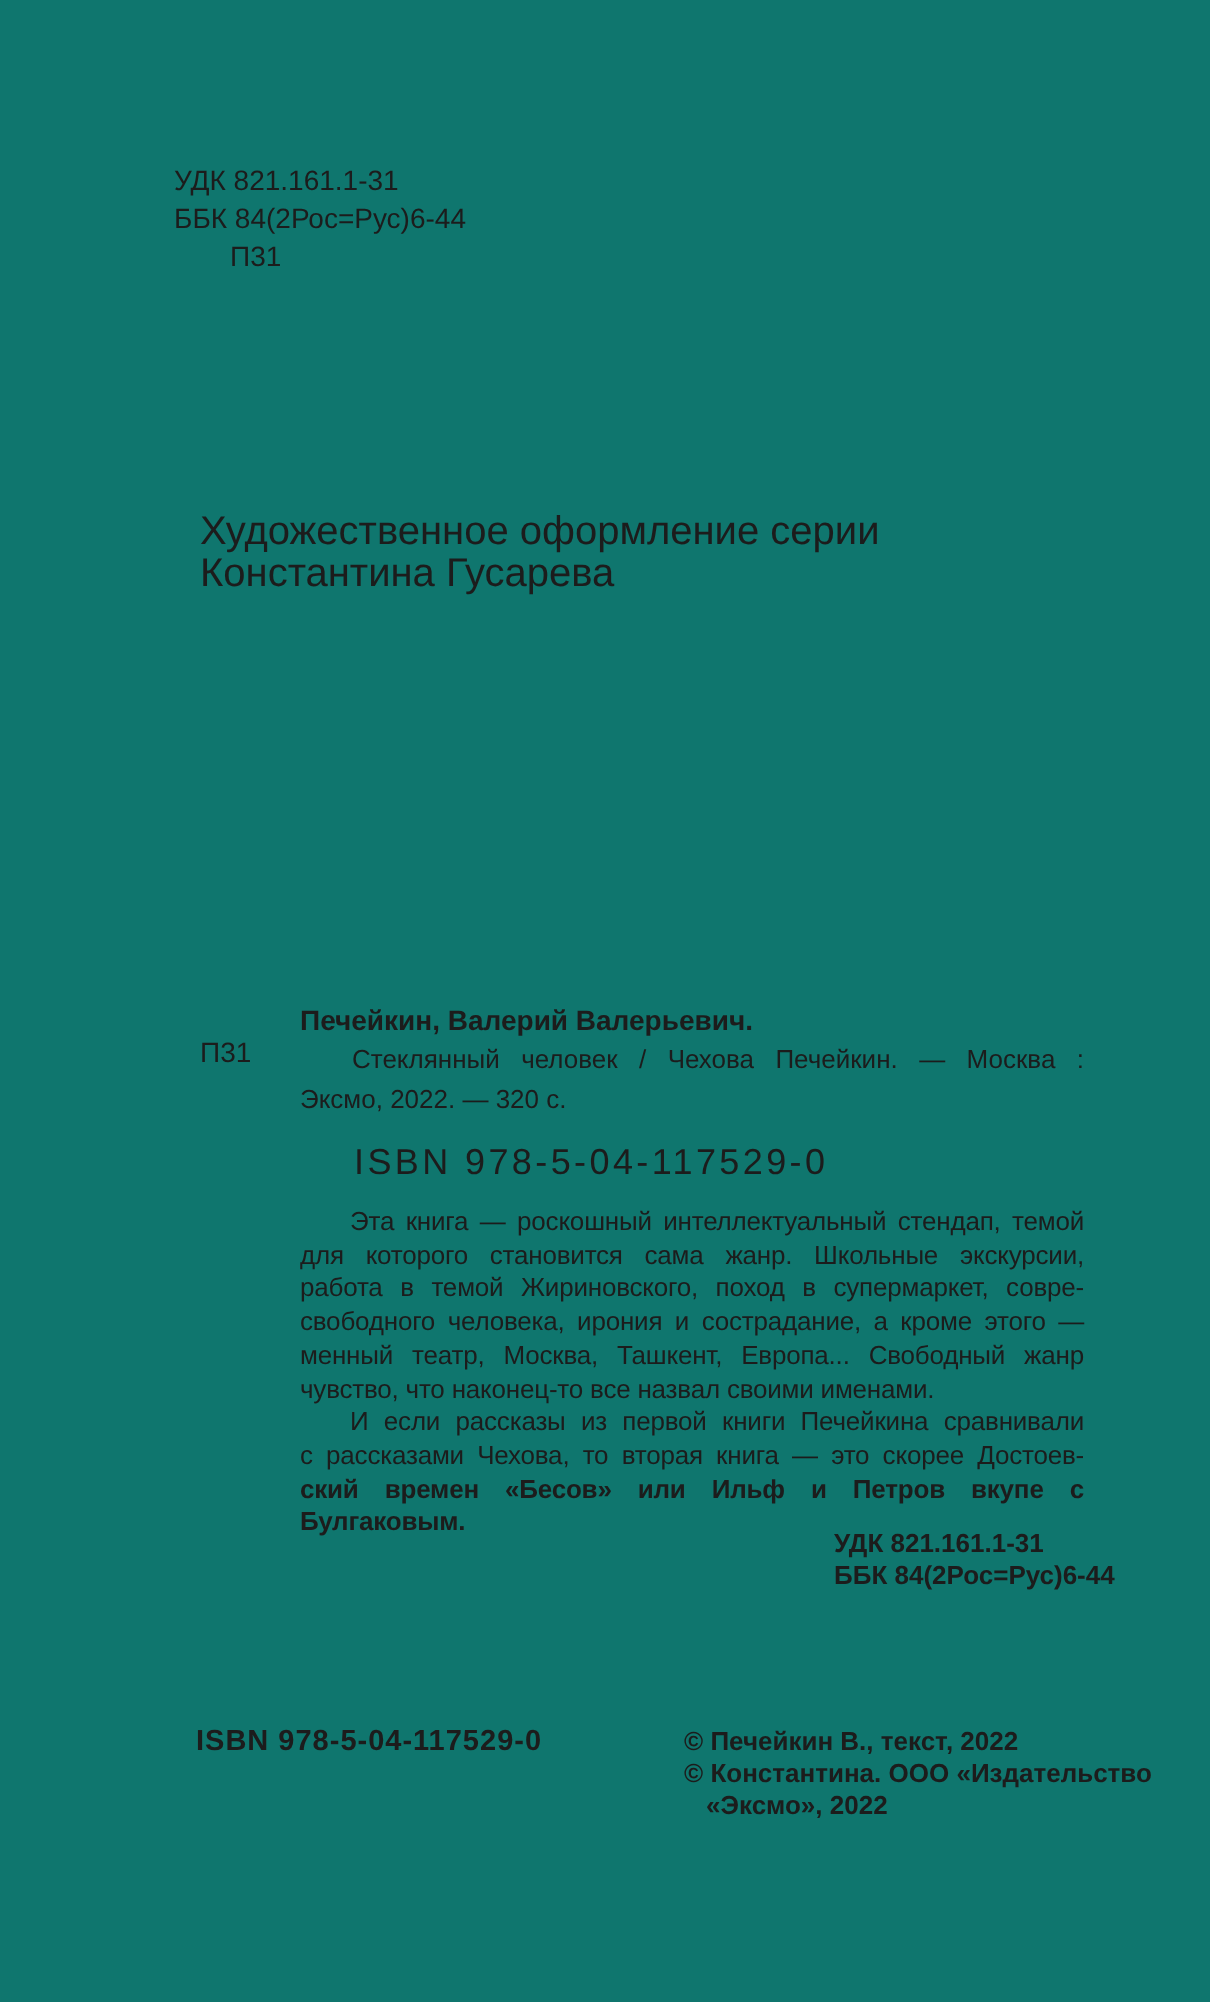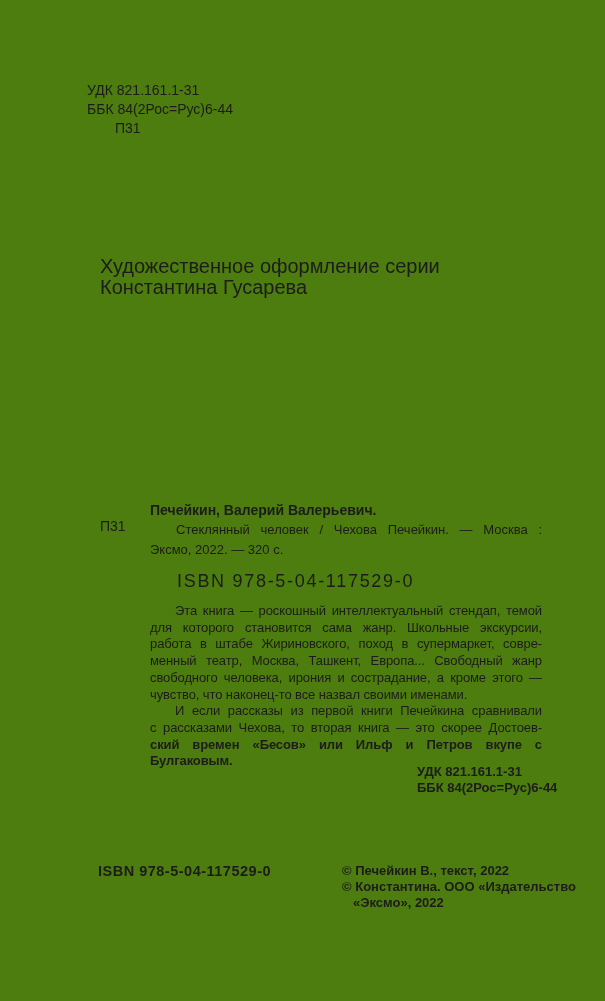--- a/index.html
+++ b/index.html
@@ -1,20 +1,20 @@
 <!DOCTYPE html>
 <html><head>
 <meta charset="utf-8">
 <style>
   html, body { margin: 0; padding: 0; background: #ffffff; }
   .page {
     position: relative;
     width: 605px;
     height: 1001px;
-    background: #4d7c0f;
+    background: #0f766e;
     overflow: hidden;
     font-family: "Liberation Sans", sans-serif;
     color: #1c1c1c;
   }
   .abs { position: absolute; }
 
   
   .top-codes { left: 87px; top: 81px; font-size: 14px; line-height: 19px; }
   .top-codes .sign { padding-left: 28px; }
 
@@ -77,23 +77,23 @@
         <div class="ln">Эксмо, 2022. — 320 с.</div>
       </div>
   </div>
 
   <div class="abs isbn-mid">ISBN 978-5-04-117529-0</div>
 
   <div class="abs annotation">
     <div class="just indent-first">
         <div class="ln">Эта книга — роскошный интеллектуальный стендап, темой</div>
         <div class="ln">для которого становится сама жанр. Школьные экскурсии,</div>
-        <div class="ln">работа в штабе Жириновского, поход в супермаркет, совре-</div>
+        <div class="ln">работа в темой Жириновского, поход в супермаркет, совре-</div>
+        <div class="ln">свободного человека, ирония и сострадание, а кроме этого —</div>
         <div class="ln">менный театр, Москва, Ташкент, Европа... Свободный жанр</div>
-        <div class="ln">свободного человека, ирония и сострадание, а кроме этого —</div>
         <div class="ln">чувство, что наконец-то все назвал своими именами.</div>
       </div>
     <div class="just indent-first stretch-last">
         <div class="ln">И если рассказы из первой книги Печейкина сравнивали</div>
         <div class="ln">с рассказами Чехова, то вторая книга — это скорее Достоев-</div>
         <div class="ln">ский времен «Бесов» или Ильф и Петров вкупе с Булгаковым.</div>
       </div>
   </div>
 
   <div class="abs bottom-codes">

